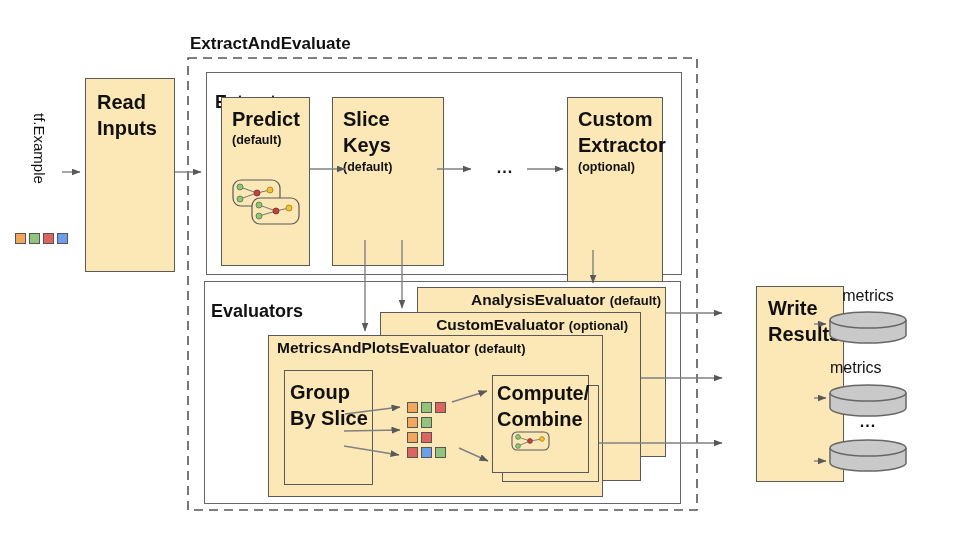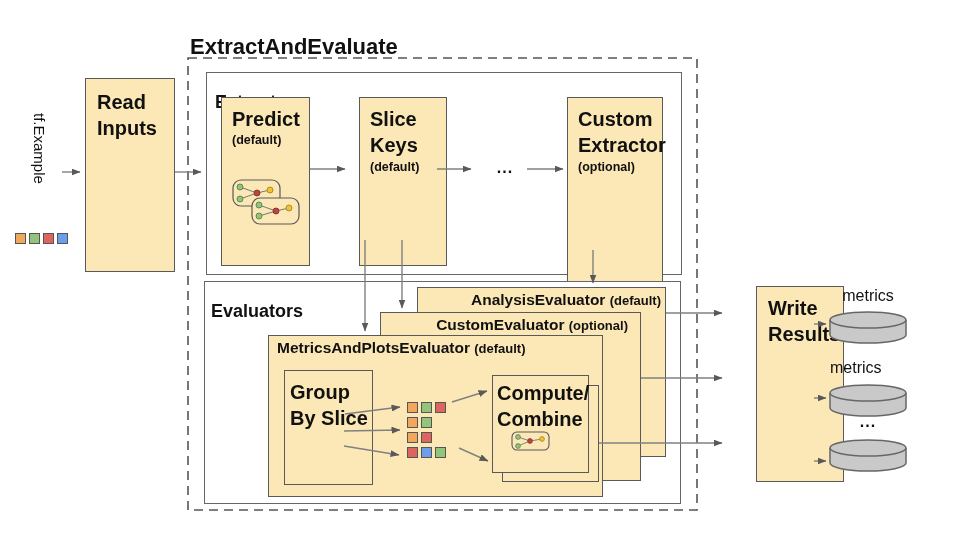--- a/index.html
+++ b/index.html
@@ -11,21 +11,21 @@
   .box{
     position:absolute;background:var(--cream,#FCE8B6);
     border:1.5px solid #595959;box-sizing:border-box;
   }
   .container-box{
     position:absolute;background:#ffffff;border:1.5px solid #666;box-sizing:border-box;
   }
   .dashed-label,.container-label{
     font-weight:bold;font-size:18px;line-height:1.2;white-space:nowrap;margin-top:16px;
   }
-  .diagram-title{font-weight:bold;font-size:22px;}
+  .diagram-title{font-weight:bold;font-size:17px;}
   .box-label{
     font-weight:bold;font-size:20px;line-height:1.3;white-space:pre-line;
   }
   .qualifier{font-weight:bold;font-size:12.5px;line-height:1.2;}
   .stack-title{position:absolute;top:3px;white-space:nowrap;font-weight:bold;font-size:15.5px;}
   .stack-title .qualifier{font-size:13px;}
   .sq-row{display:flex;gap:3px;margin-bottom:4px;}
   .sq{width:11px;height:11px;border:1px solid #555;box-sizing:border-box;}
   .rot90{transform:rotate(90deg);transform-origin:0 0;}
   .out-label{font-size:16px;white-space:nowrap;}
@@ -56,21 +56,21 @@
 
 <div class="container-box" style="left:206px;top:72px;width:476px;height:203px;">
   <div class="container-label" style="padding:3px 0 0 8px;">Extractors</div>
 </div>
 
 <div class="box" style="left:221px;top:97px;width:89px;height:169px;">
   <div class="box-label" style="padding:8px 4px 0 10px;">Predict</div>
   <div class="qualifier" style="padding:1px 4px 0 10px;">(default)</div>
 </div>
 
-<div class="box" style="left:359px;top:97px;width:88px;height:169px;">
+<div class="box" style="left:332px;top:97px;width:112px;height:169px;">
   <div class="box-label" style="padding:8px 4px 0 10px;">Slice
 Keys</div>
   <div class="qualifier" style="padding:2px 4px 0 10px;">(default)</div>
 </div>
 
 <div class="abs dots" style="left:492px;top:159px;width:26px;text-align:center;">...</div>
 
 <div class="box" style="left:567px;top:97px;width:96px;height:203px;">
   <div class="box-label" style="padding:8px 4px 0 10px;">Custom
 Extractor</div>

